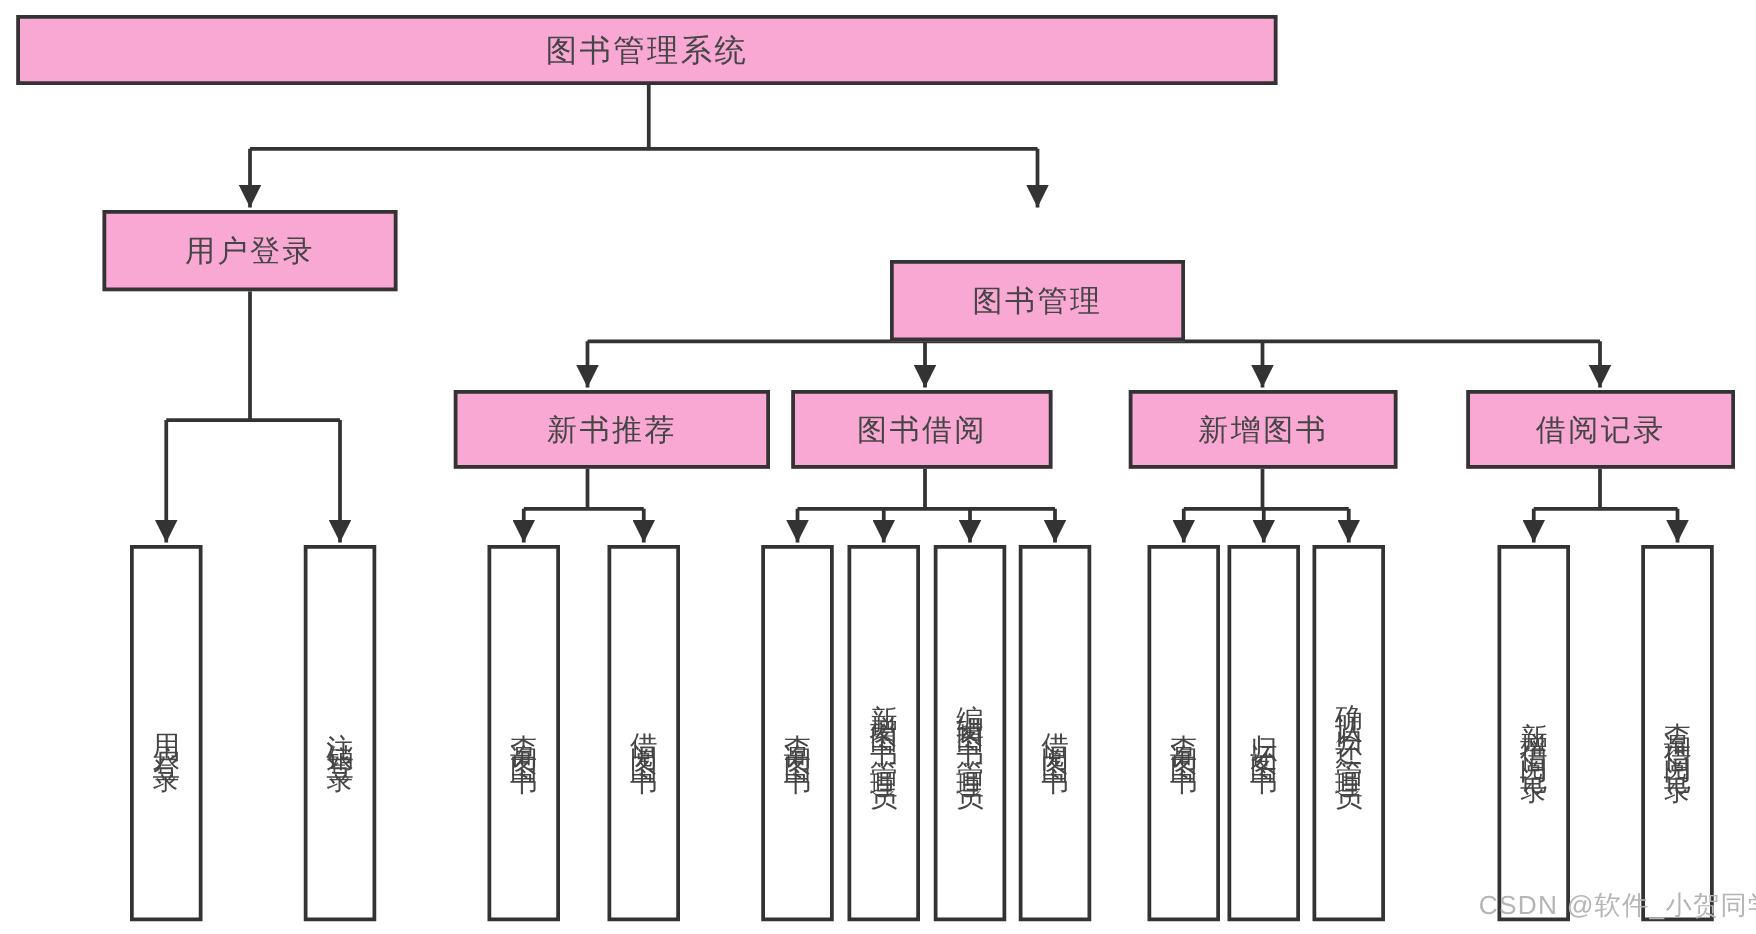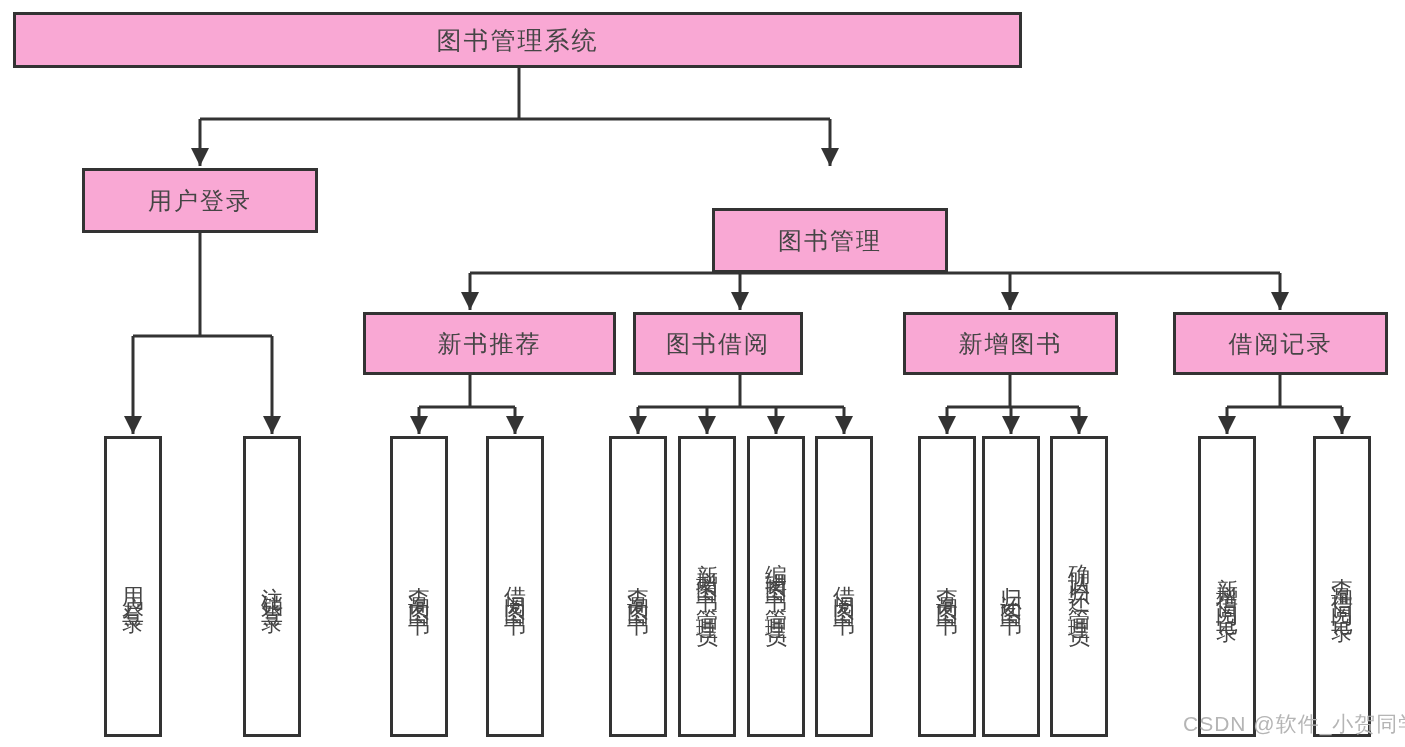--- a/index.html
+++ b/index.html
@@ -118,21 +118,21 @@
   <div class="hbox" style="left:82px; top:168px; width:236px; height:65px;">
     <span>用户登录</span>
   </div>
   <div class="hbox" style="left:712px; top:168px; width:236px; height:65px;margin-top:40px;">
     <span>图书管理</span>
   </div>
 
   <div class="hbox" style="left:363px; top:312px; width:253px; height:63px;">
     <span>新书推荐</span>
   </div>
-  <div class="hbox" style="left:633px; top:312px; width:170px; height:63px;">
+  <div class="hbox" style="left:633px; top:312px; width:209px; height:63px;">
     <span>图书借阅</span>
   </div>
   <div class="hbox" style="left:903px; top:312px; width:215px; height:63px;">
     <span>新增图书</span>
   </div>
   <div class="hbox" style="left:1173px; top:312px; width:215px; height:63px;">
     <span>借阅记录</span>
   </div>
 
   <div class="vbox" style="left:104px; top:436px; width:58px; height:301px;">

